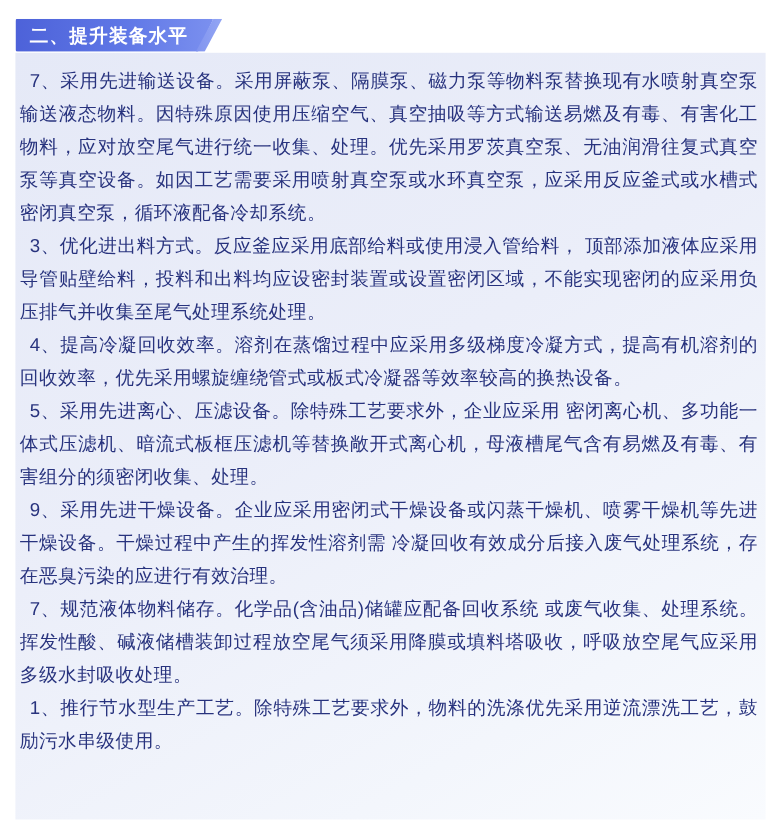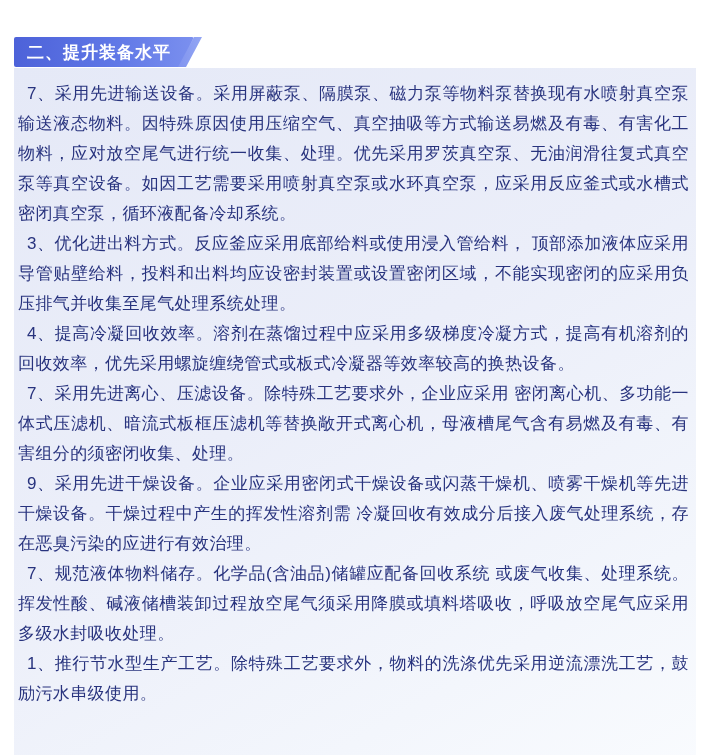--- a/index.html
+++ b/index.html
@@ -9,21 +9,20 @@
     width: 710px;
     height: 755px;
     overflow: hidden;
     font-family: "Liberation Sans", "DejaVu Sans", sans-serif;
   }
   .page {
     position: relative;
     width: 710px;
     height: 567px;
     background: #ffffff;
-    margin-top: 20px;
   }
   
   .banner {
     position: absolute;
     left: 14px;
     top: 17px;
     width: 180px;
     height: 30px;
     background: linear-gradient(90deg, #4d62d9 0%, #5f77e6 55%, #7b90ef 100%);
     clip-path: polygon(0 0, 100% 0, calc(100% - 14px) 100%, 0 100%);
@@ -79,19 +78,19 @@
 
   <div class="banner">
     <span class="banner-title">二、提升装备水平</span>
   </div>
   <div class="banner-stripe"></div>
 
   <div class="panel">
     <p>7、采用先进输送设备。采用屏蔽泵、隔膜泵、磁力泵等物料泵替换现有水喷射真空泵输送液态物料。因特殊原因使用压缩空气、真空抽吸等方式输送易燃及有毒、有害化工物料，应对放空尾气进行统一收集、处理。优先采用罗茨真空泵、无油润滑往复式真空泵等真空设备。如因工艺需要采用喷射真空泵或水环真空泵，应采用反应釜式或水槽式密闭真空泵，循环液配备冷却系统。</p>
     <p>3、优化进出料方式。反应釜应采用底部给料或使用浸入管给料， 顶部添加液体应采用导管贴壁给料，投料和出料均应设密封装置或设置密闭区域，不能实现密闭的应采用负压排气并收集至尾气处理系统处理。</p>
     <p>4、提高冷凝回收效率。溶剂在蒸馏过程中应采用多级梯度冷凝方式，提高有机溶剂的回收效率，优先采用螺旋缠绕管式或板式冷凝器等效率较高的换热设备。</p>
-    <p>7、采用先进离心、压滤设备。除特殊工艺要求外，企业应采用 密闭离心机、多功能一体式压滤机、暗流式板框压滤机等替换敞开式离心机，母液槽尾气含有易燃及有毒、有害组分的须密闭收集、处理。</p>
+    <p>5、采用先进离心、压滤设备。除特殊工艺要求外，企业应采用 密闭离心机、多功能一体式压滤机、暗流式板框压滤机等替换敞开式离心机，母液槽尾气含有易燃及有毒、有害组分的须密闭收集、处理。</p>
     <p>9、采用先进干燥设备。企业应采用密闭式干燥设备或闪蒸干燥机、喷雾干燥机等先进干燥设备。干燥过程中产生的挥发性溶剂需 冷凝回收有效成分后接入废气处理系统，存在恶臭污染的应进行有效治理。</p>
     <p>7、规范液体物料储存。化学品(含油品)储罐应配备回收系统 或废气收集、处理系统。挥发性酸、碱液储槽装卸过程放空尾气须采用降膜或填料塔吸收，呼吸放空尾气应采用多级水封吸收处理。</p>
     <p>1、推行节水型生产工艺。除特殊工艺要求外，物料的洗涤优先采用逆流漂洗工艺，鼓励污水串级使用。</p>
   </div>
 
 </div>
 
 </body></html>

